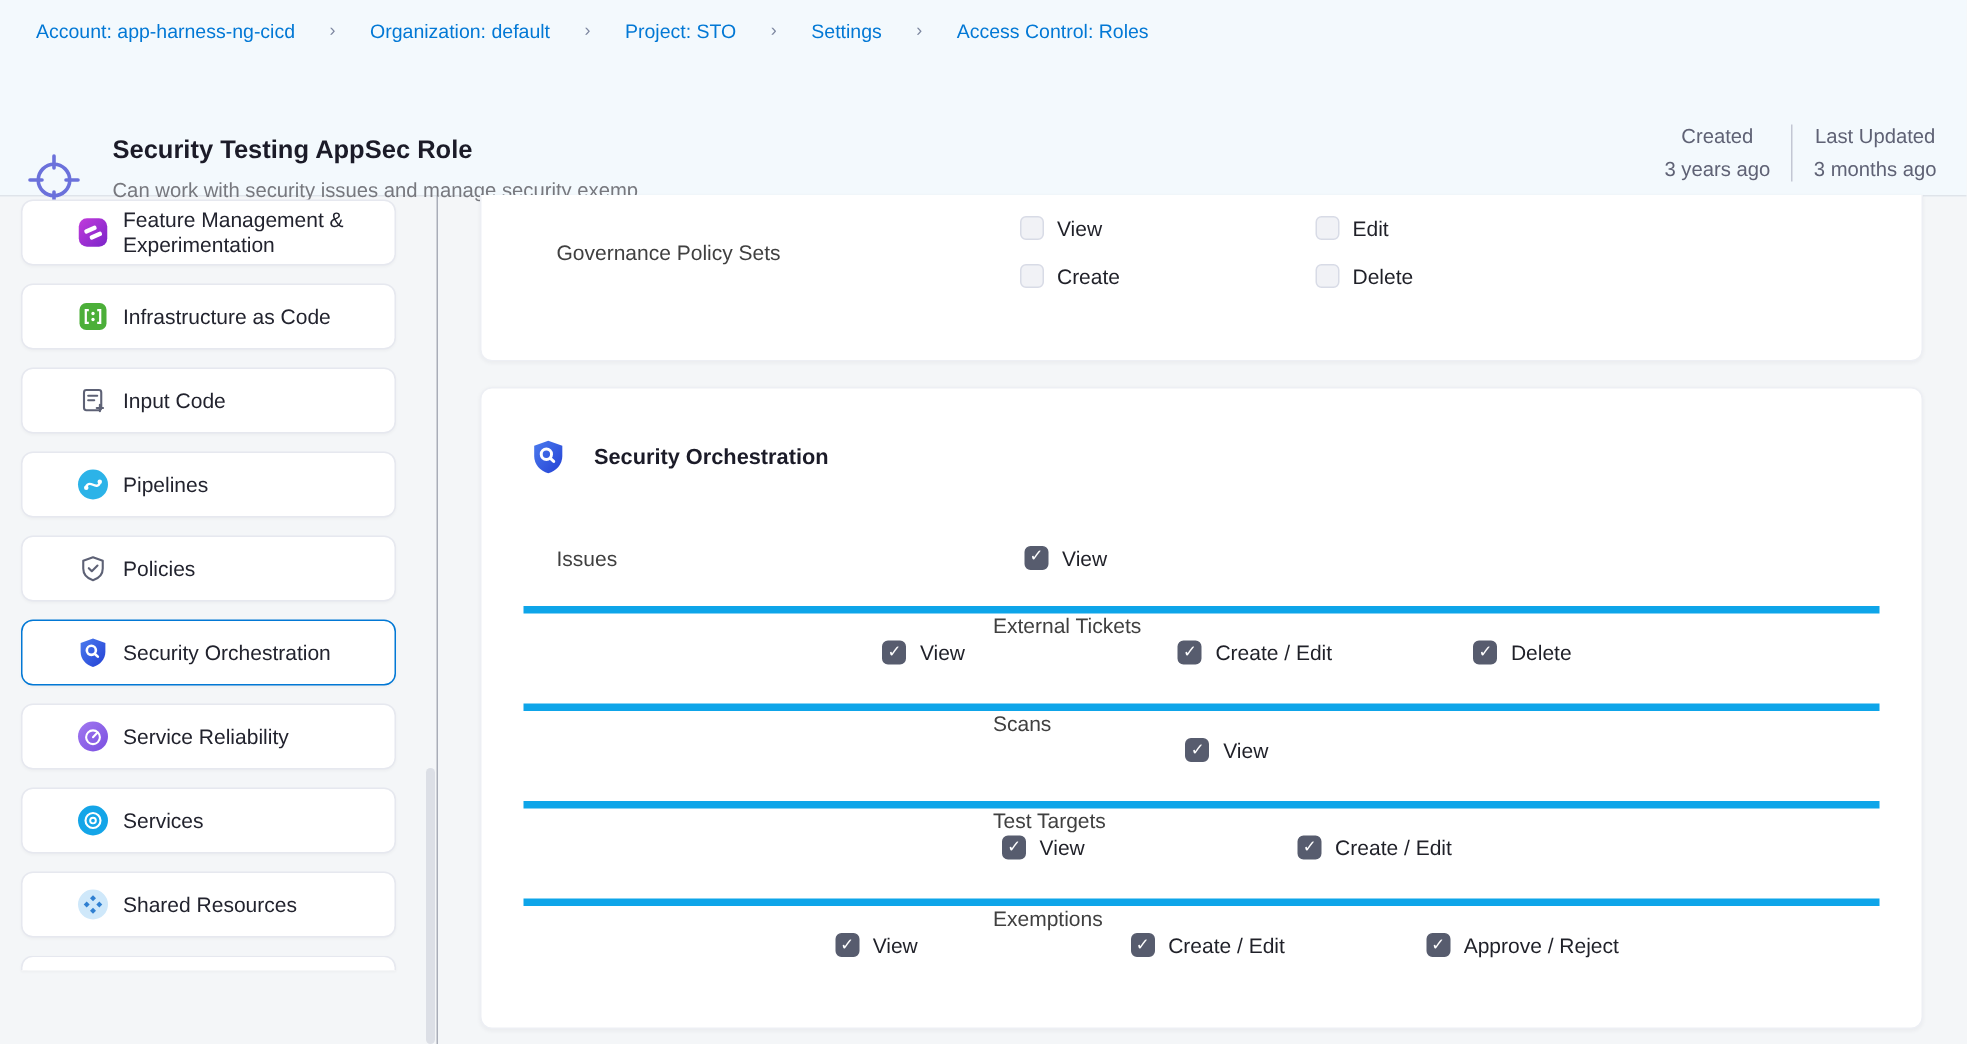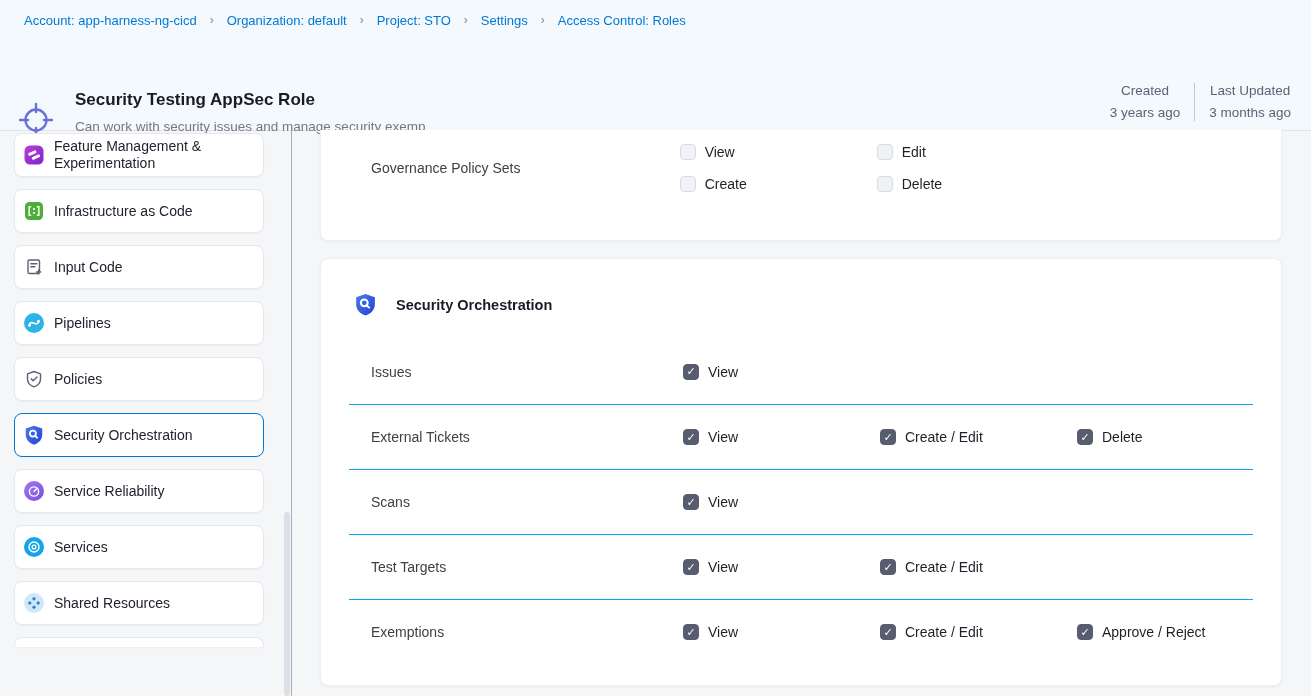--- a/index.html
+++ b/index.html
@@ -3,40 +3,40 @@
 <meta charset="utf-8">
 <style>
   * { margin:0; padding:0; box-sizing:border-box; }
   html,body { width:1311px; height:696px; overflow:hidden;
     font-family:"Liberation Sans","DejaVu Sans",sans-serif; background:#f4f6f8; }
 
   
   .header-band { position:absolute; top:0; left:0; width:1311px; height:131px;
     background:#f3f9fd; border-bottom:1px solid #dfe4ea; }
   .topbar { height:40px; display:flex; align-items:center; padding:0 24px; }
-  .crumbs { display:flex; align-items:center; gap:13px; font-size:13px; }
+  .crumbs { display:flex; align-items:center; gap:23px; font-size:13px; }
   .crumb { color:#0278d5; cursor:pointer; }
   .crumb-sep { color:#7d87a0; font-size:12px; }
 
   .page-head { position:relative; height:91px; }
   .role-icon-wrap { position:absolute; left:16px; top:60px; width:40px; height:40px; }
   .page-title { position:absolute; left:75px; top:50px; font-size:17px; font-weight:700; color:#1b1b28; }
   .page-desc { position:absolute; left:75px; top:78px; font-size:13.5px; line-height:17px; color:#77787e; }
 
   .meta { position:absolute; right:20px; top:42px; display:flex; align-items:stretch; }
   .meta-col { display:flex; flex-direction:column; gap:4px; font-size:13.5px; color:#5f6275; }
   .meta-col .meta-label { line-height:18px;text-align:center; }
   .meta-col .meta-value { line-height:18px; }
   .meta-div { width:1px; background:#c3c7d4; margin:1px 14px 1px 14px; }
 
   
   .sidebar { position:absolute; top:131px; left:0; width:300px; height:565px;
     padding:2px 0 0 14px; display:flex; flex-direction:column; gap:12px; }
   .side-card { width:250px; min-height:44px; background:#ffffff; border:1px solid #e6e8ef;
-    border-radius:8px; display:flex; align-items:center; padding:4px 10px 4px 8px;
+    border-radius:8px; display:flex; align-items:center; padding:4px 10px 4px 36px;
     cursor:pointer; box-shadow:0 1px 2px rgba(40,41,61,.04); }
   .side-card.selected { border:1.5px solid #0278d5; }
   .side-card.partial { min-height:10px; height:10px; border-radius:8px 8px 0 0; border-bottom:none; }
   .side-icn { width:22px; height:22px; flex:0 0 22px; margin-right:9px;
     display:flex; align-items:center; justify-content:center; }
   .side-label { font-size:14px; color:#22232e; line-height:17px; }
 
   
   .v-divider { position:absolute; left:291px; top:131px; width:1px; height:565px; background:#a9adb8; }
   .v-thumb { position:absolute; left:284px; top:512px; width:6px; height:184px;
@@ -61,21 +61,21 @@
   .cb.checked { background:#575c6e; border-color:#575c6e; }
   .cb.checked::after { content:"✓"; color:#ffffff; font-size:11px; font-weight:bold; line-height:1; }
   .opt-label { font-size:14px; color:#1f2028; white-space:nowrap; }
 
   .so-header { display:flex; align-items:center; padding:33px 0 0 32px; }
   .so-header .so-icn { width:25px; height:25px; margin-right:18px; }
   .so-title { font-size:14.5px; font-weight:700; color:#1b1b28; }
 
   .perm-rows { margin-top:22px; }
   .perm-row { margin:0 28px; padding-left:22px; height:65px; display:flex; align-items:center; }
-  .perm-row + .perm-row { border-top:1px solid #0ea5e9; }
+  .perm-row + .perm-row { border-top:5px solid #0ea5e9;flex-direction:column; }
   .row-opts { display:flex; }
 </style>
 </head>
 <body>
 
 <div class="header-band">
   <div class="topbar">
     <div class="crumbs">
       <span class="crumb">Account: app-harness-ng-cicd</span>
       <span class="crumb-sep">›</span>

